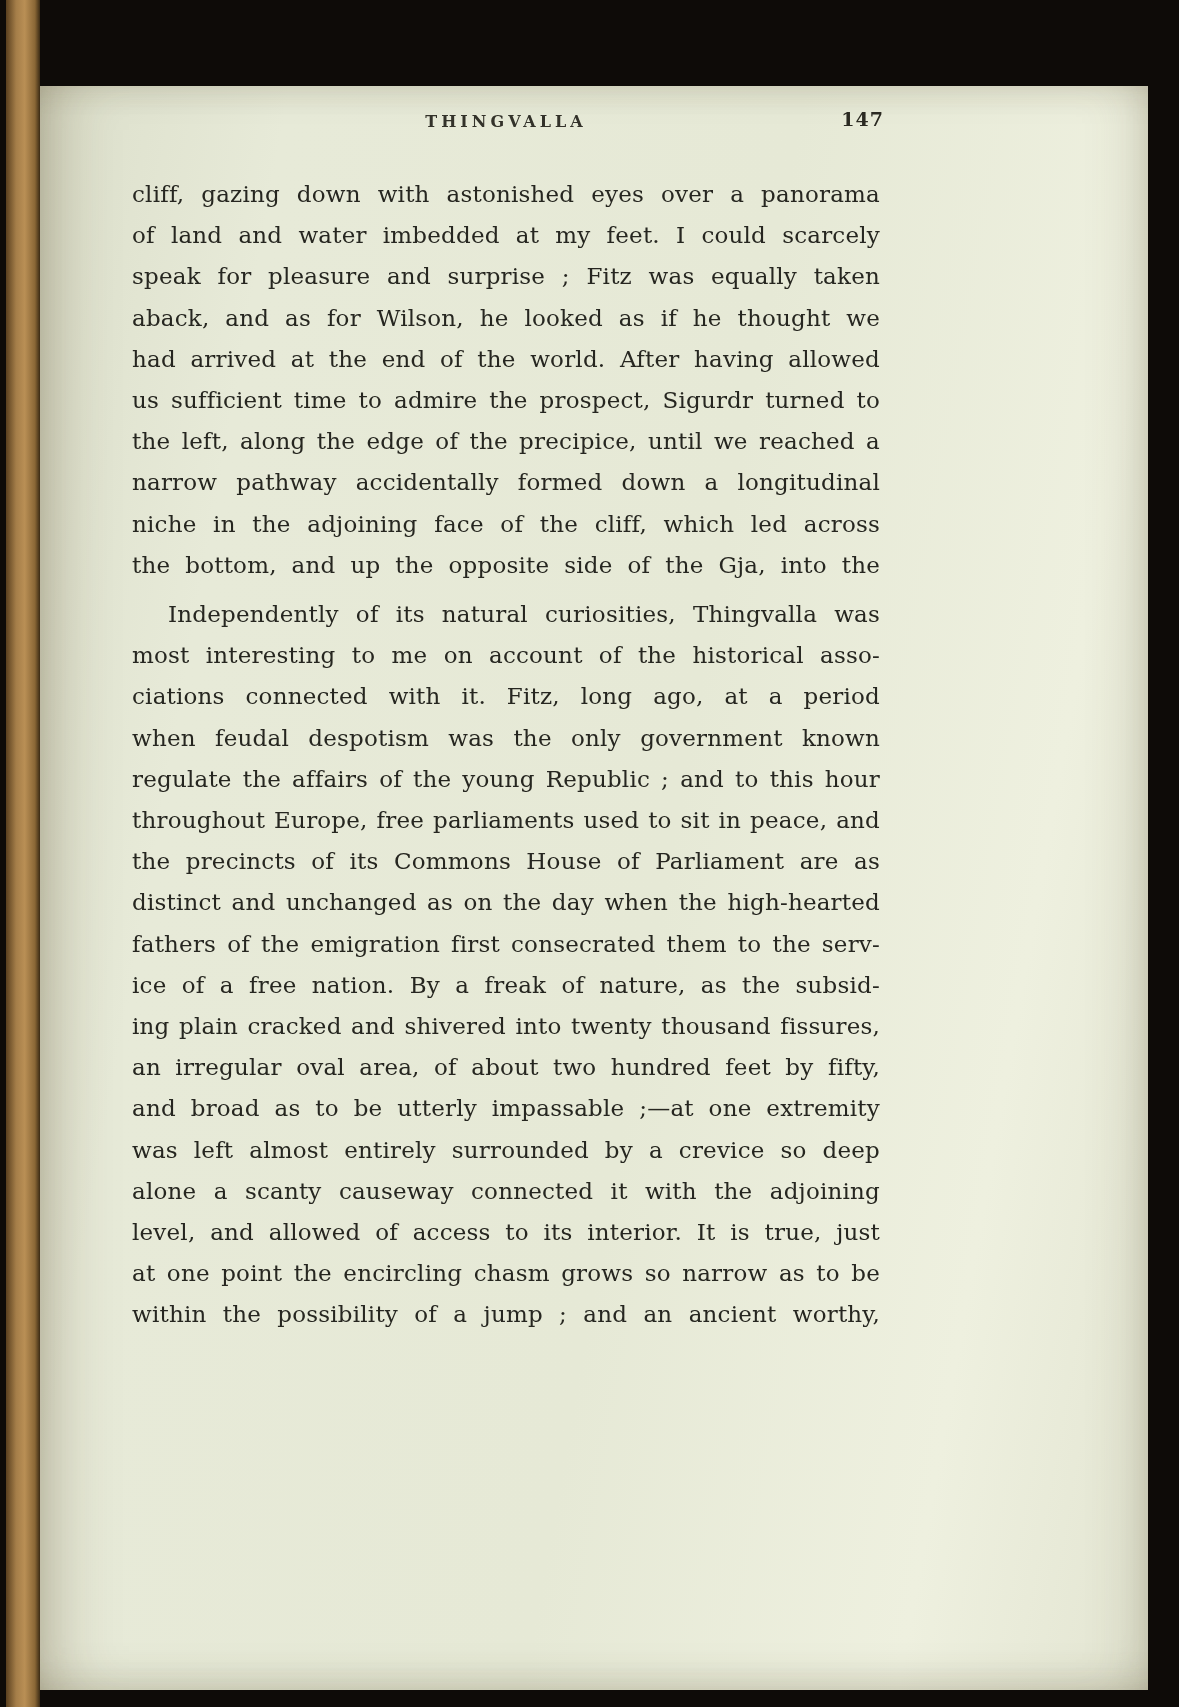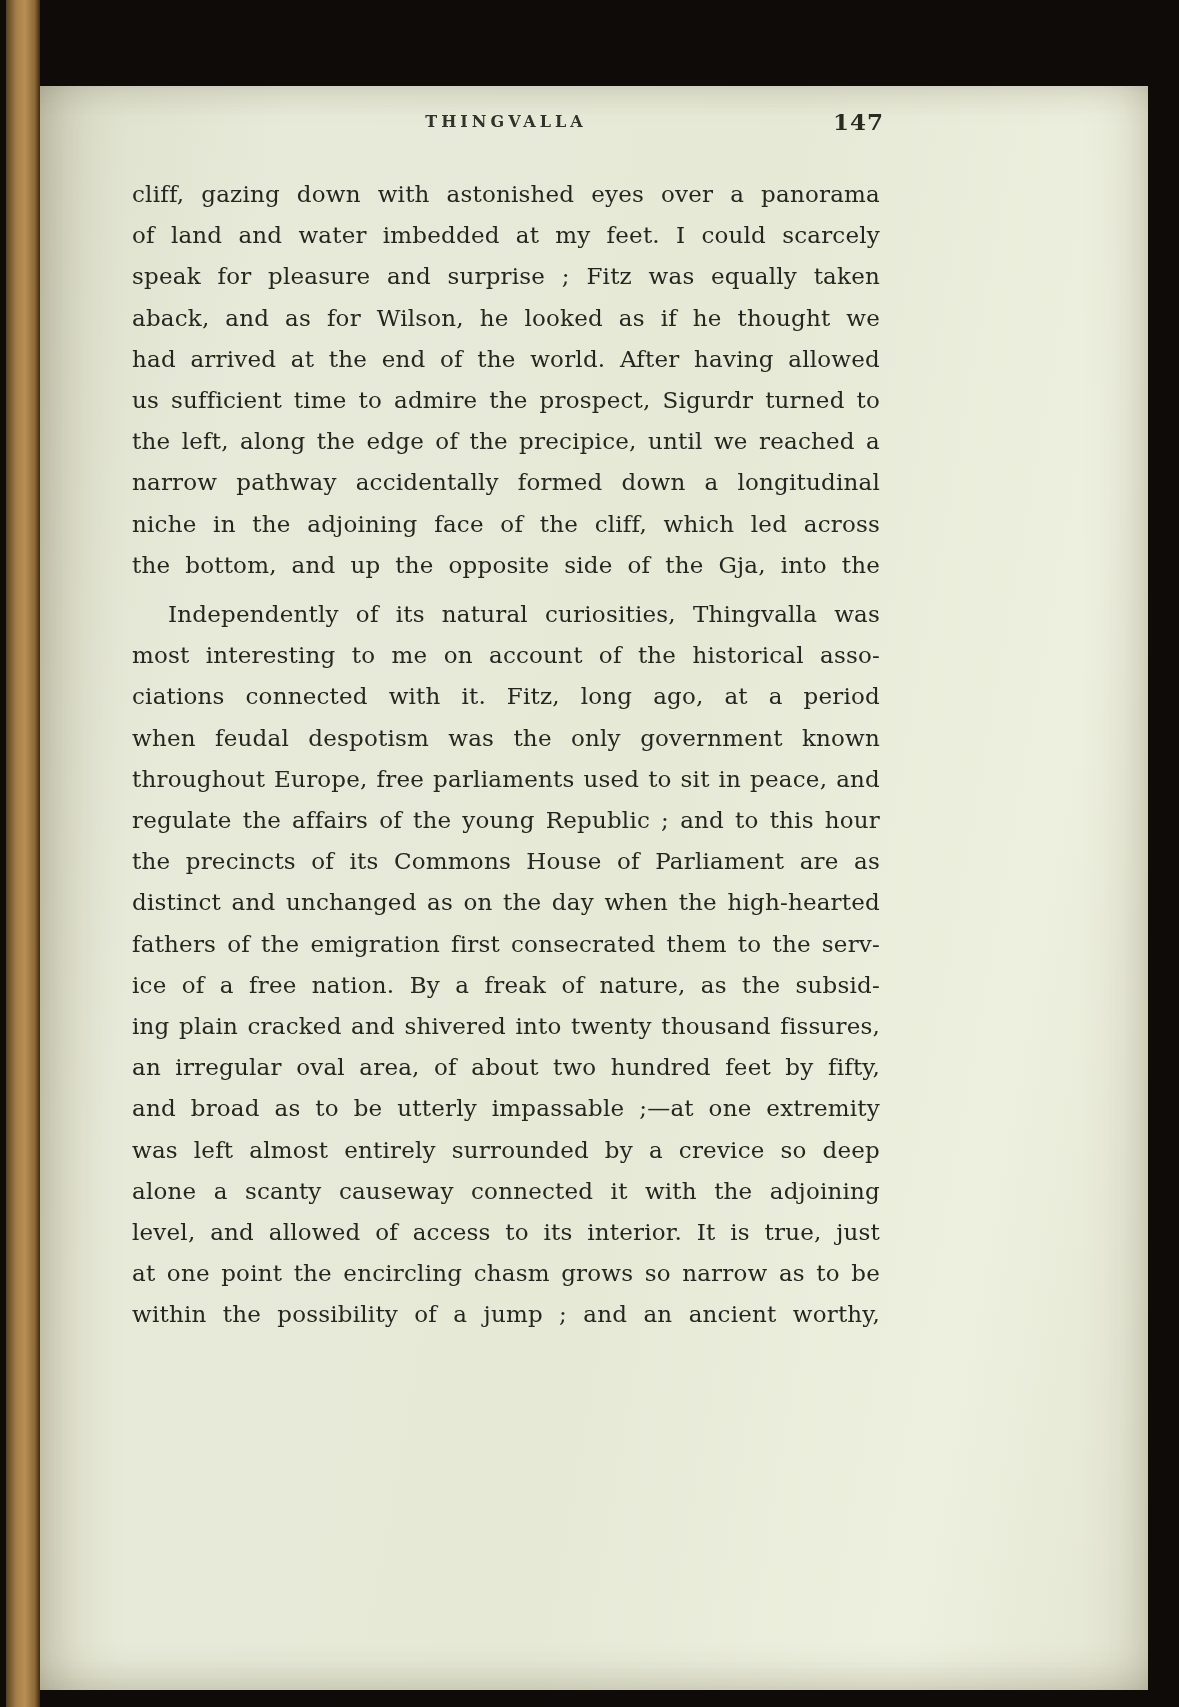--- a/index.html
+++ b/index.html
@@ -56,21 +56,21 @@
     text-align: center;
     font-size: 16px;
     letter-spacing: 4px;
     font-weight: bold;
     color: #33322a;
   }
   .page-number {
     position: absolute;
     right: 4px;
     top: -4px;
-    font-size: 23px;
+    font-size: 19px;
     font-weight: bold;
     color: #2b2a22;
     letter-spacing: 1px;
   }
   .text-block {
     margin-top: 22px;
     color: #262620;
     font-size: 23px;
   }
   .paragraph { margin: 8px; }
@@ -109,22 +109,22 @@
             <div class="line">the left, along the edge of the precipice, until we reached a</div>
             <div class="line">narrow pathway accidentally formed down a longitudinal</div>
             <div class="line">niche in the adjoining face of the cliff, which led across</div>
             <div class="line">the bottom, and up the opposite side of the Gja, into the</div>
           </div>
           <div class="paragraph">
             <div class="line indent">Independently of its natural curiosities, Thingvalla was</div>
             <div class="line">most interesting to me on account of the historical asso-</div>
             <div class="line">ciations connected with it. Fitz, long ago, at a period</div>
             <div class="line">when feudal despotism was the only government known</div>
+            <div class="line">regulate the affairs of the young Republic ; and to this hour</div>
             <div class="line">throughout Europe, free parliaments used to sit in peace, and</div>
-            <div class="line">regulate the affairs of the young Republic ; and to this hour</div>
             <div class="line">the precincts of its Commons House of Parliament are as</div>
             <div class="line">distinct and unchanged as on the day when the high-hearted</div>
             <div class="line">fathers of the emigration first consecrated them to the serv-</div>
             <div class="line">ice of a free nation. By a freak of nature, as the subsid-</div>
             <div class="line">ing plain cracked and shivered into twenty thousand fissures,</div>
             <div class="line">an irregular oval area, of about two hundred feet by fifty,</div>
             <div class="line">and broad as to be utterly impassable ;—at one extremity</div>
             <div class="line">was left almost entirely surrounded by a crevice so deep</div>
             <div class="line">alone a scanty causeway connected it with the adjoining</div>
             <div class="line">level, and allowed of access to its interior. It is true, just</div>

